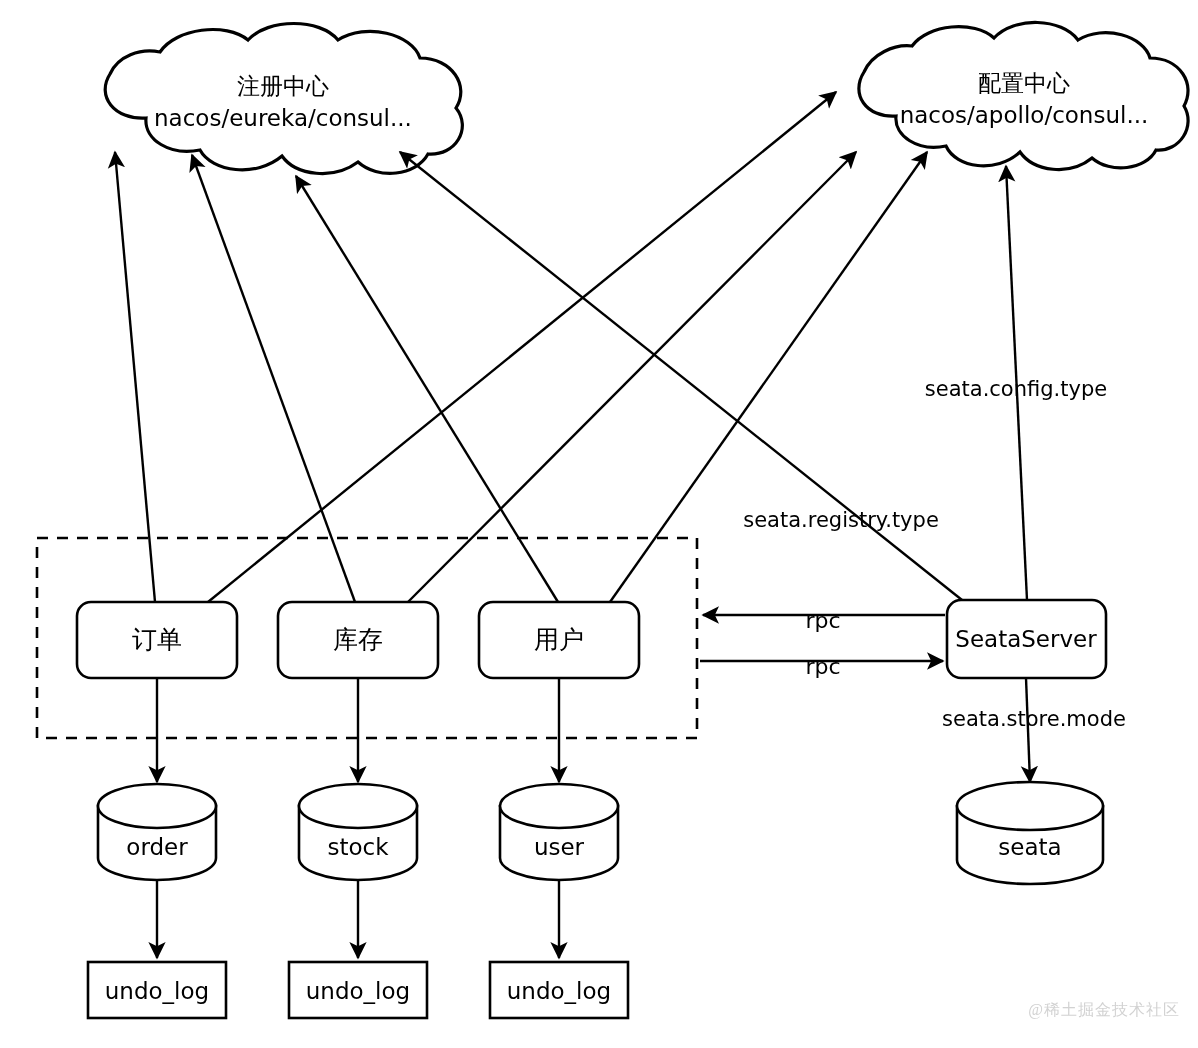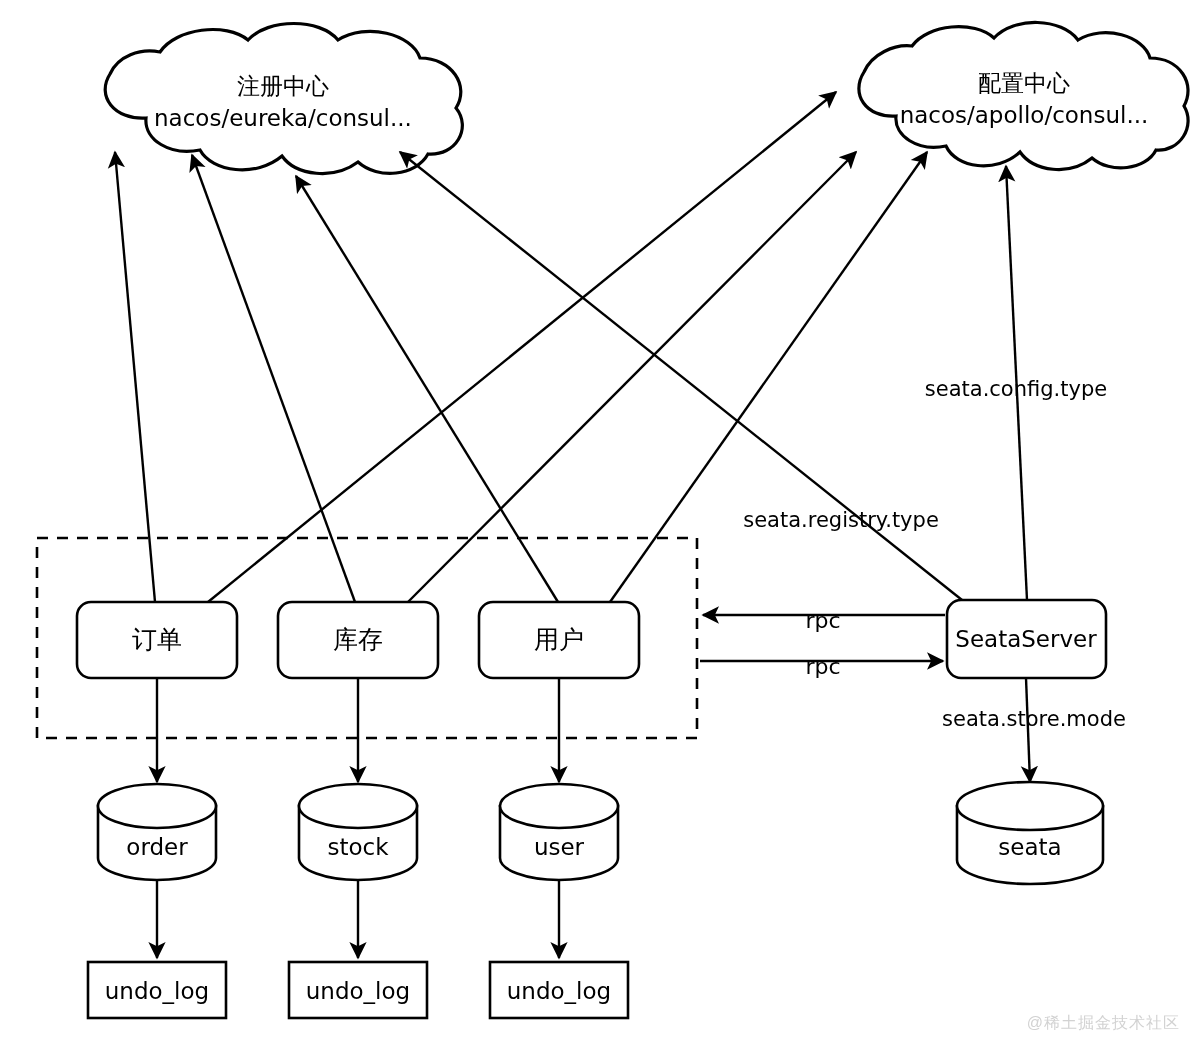--- a/index.html
+++ b/index.html
@@ -65,22 +65,22 @@
   }
   .lbl-node-cn { font-size: 25px; }
   .lbl-node-en { font-size: 23px; }
   .lbl-cloud-cn { font-size: 23px; }
   .lbl-cloud-en { font-size: 23px; }
   .lbl-edge { font-size: 21px; }
   .lbl-rpc { font-size: 22px; }
   .watermark {
     position: absolute;
     right: 18px;
-    bottom: 14px;
-    font-family: Liberation Sans, sans-serif;
+    bottom: 27px;
+    font-family: Liberation Serif, serif;
     font-size: 16px;
     color: #d2d2d2;
     letter-spacing: 1px;
     white-space: nowrap;
     user-select: none;
   }
 </style>
 </head>
 <body>
 

